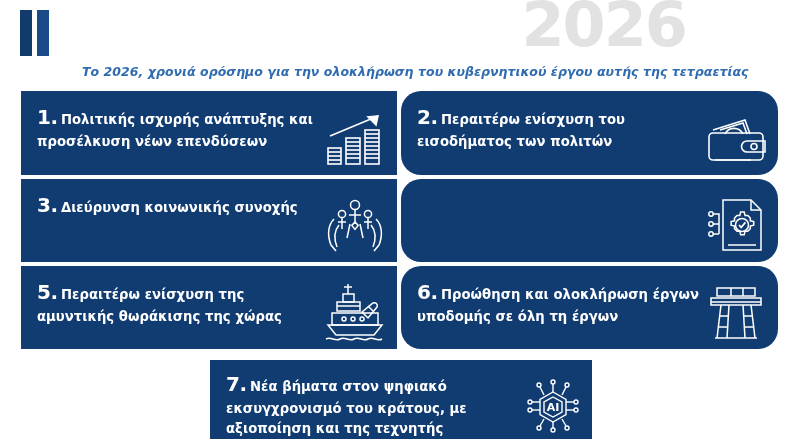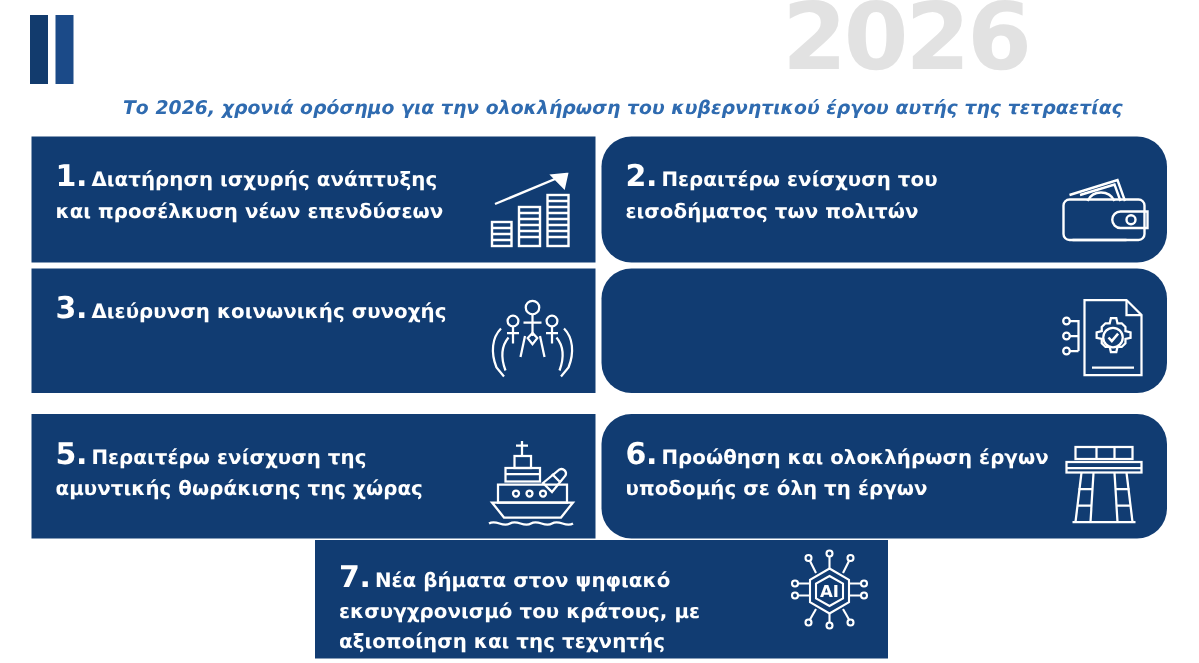--- a/index.html
+++ b/index.html
@@ -121,30 +121,30 @@
     display: block;
     width: 100%;
     height: 100%;
   }
 
   
   .col-l { left: 0;     width: 376px; }
   .col-r { left: 380px; width: 377px; border-radius: 20px; }
   .row-1 { top: 0;   height: 84px; }
   .row-2 { top: 88px; height: 83px; padding-left: 39px; }
-  .row-3 { top: 185px; height: 83px; padding-left: 31px; }
+  .row-3 { top: 175px; height: 83px; padding-left: 31px; }
 
   .card-7 {
     left: 189px;
     top: 269px;
     width: 382px;
     height: 79px;
   }
   .card-7 .card-text { right: 74px; top: 9px; }
-  .card-7 .card-icon { width: 62px; height: 58px; bottom: 18px; right: 8px; }
+  .card-7 .card-icon { width: 62px; height: 58px; bottom: 5px; right: 8px; }
 </style>
 </head>
 <body>
 
 <div id="header">
 
   <div id="watermark-2026">2026</div>
 
   <div id="logo-bars">
     <span class="bar b1"></span>
@@ -152,21 +152,21 @@
   </div>
 
 
   <div id="subtitle">Το 2026, χρονιά ορόσημο για την ολοκλήρωση του κυβερνητικού έργου αυτής της τετραετίας</div>
 </div>
 
 <div id="cards">
 
   <div class="card col-l row-1">
     <div class="card-text">
-      <span class="card-num">1.</span><span>Διατήρηση ισχυρής ανάπτυξης και προσέλκυση νέων επενδύσεων</span>
+      <span class="card-num">1.</span><span>Πολιτικής ισχυρής ανάπτυξης και προσέλκυση νέων επενδύσεων</span>
     </div>
     <div class="card-icon">
       <svg viewBox="0 0 66 60" fill="none" stroke="#ffffff" stroke-width="1.6">
         <rect x="6" y="40" width="13" height="16"></rect>
         <line x1="6" y1="44" x2="19" y2="44"></line>
           <line x1="6" y1="48" x2="19" y2="48"></line>
           <line x1="6" y1="52" x2="19" y2="52"></line>
         <rect x="24" y="30" width="14" height="26"></rect>
         <line x1="24" y1="34" x2="38" y2="34"></line>
           <line x1="24" y1="38" x2="38" y2="38"></line>

